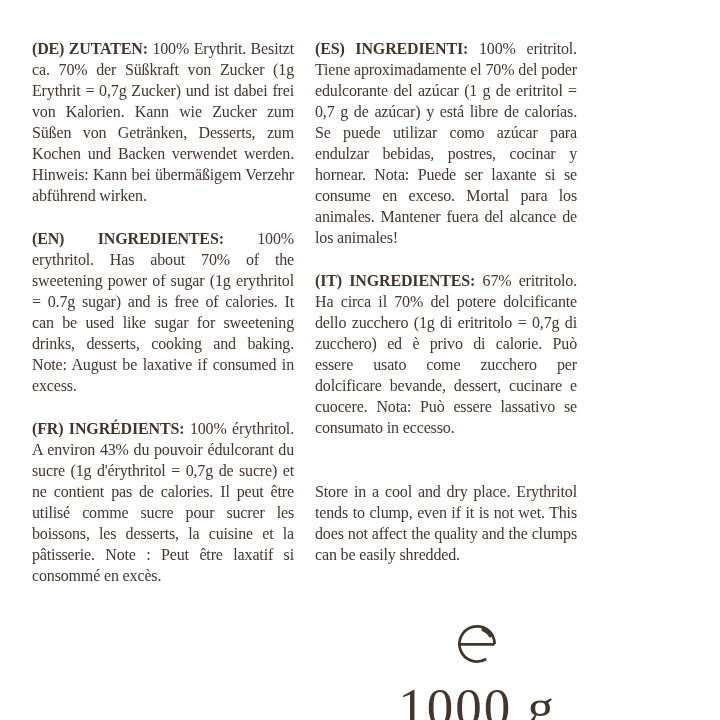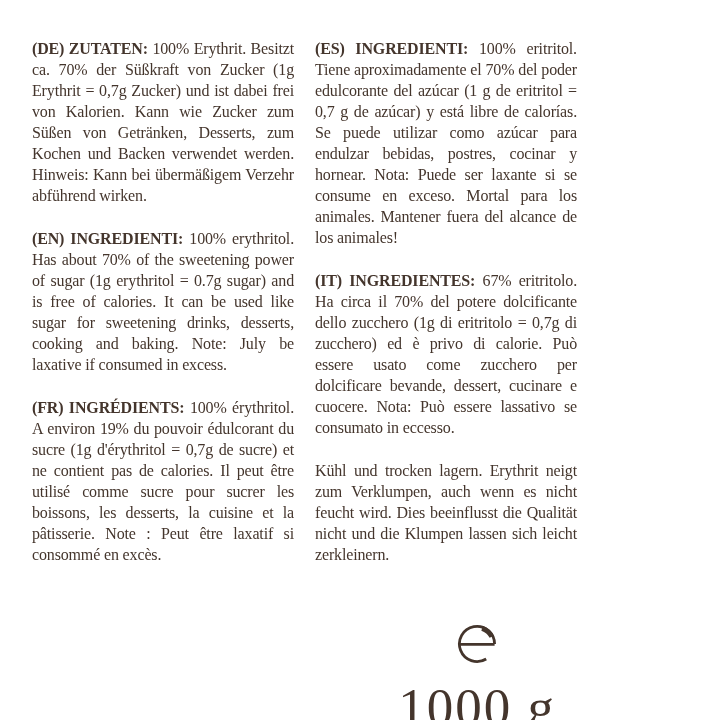--- a/index.html
+++ b/index.html
@@ -49,36 +49,36 @@
 </head>
 <body>
 
 <div class="page">
   <div class="columns">
 
     <div class="col">
       <p class="para"><strong>(DE) ZUTATEN:</strong>
         <span>100% Erythrit. Besitzt ca. 70% der Süßkraft von Zucker (1g Erythrit = 0,7g Zucker) und ist dabei frei von Kalorien. Kann wie Zucker zum Süßen von Getränken, Desserts, zum Kochen und Backen verwendet werden. Hinweis: Kann bei übermäßigem Verzehr abführend wirken.</span></p>
 
-      <p class="para"><strong>(EN) INGREDIENTI:</strong>
-        <span>100% erythritol. Has about 70% of the sweetening power of sugar (1g erythritol = 0.7g sugar) and is free of calories. It can be used like sugar for sweetening drinks, desserts, cooking and baking. Note: July be laxative if consumed in excess.</span></p>
+      <p class="para"><strong>(EN) INGREDIENTES:</strong>
+        <span>100% erythritol. Has about 70% of the sweetening power of sugar (1g erythritol = 0.7g sugar) and is free of calories. It can be used like sugar for sweetening drinks, desserts, cooking and baking. Note: August be laxative if consumed in excess.</span></p>
 
       <p class="para"><strong>(FR) INGRÉDIENTS:</strong>
-        <span>100% érythritol. A environ 19% du pouvoir édulcorant du sucre (1g d'érythritol = 0,7g de sucre) et ne contient pas de calories. Il peut être utilisé comme sucre pour sucrer les boissons, les desserts, la cuisine et la pâtisserie. Note : Peut être laxatif si consommé en excès.</span></p>
+        <span>100% érythritol. A environ 43% du pouvoir édulcorant du sucre (1g d'érythritol = 0,7g de sucre) et ne contient pas de calories. Il peut être utilisé comme sucre pour sucrer les boissons, les desserts, la cuisine et la pâtisserie. Note : Peut être laxatif si consommé en excès.</span></p>
     </div>
 
     <div class="col">
       <p class="para"><strong>(ES) INGREDIENTI:</strong>
         <span>100% eritritol. Tiene aproximadamente el 70% del poder edulcorante del azúcar (1 g de eritritol = 0,7 g de azúcar) y está libre de calorías. Se puede utilizar como azúcar para endulzar bebidas, postres, cocinar y hornear. Nota: Puede ser laxante si se consume en exceso. Mortal para los animales. Mantener fuera del alcance de los animales!</span></p>
 
       <p class="para"><strong>(IT) INGREDIENTES:</strong>
         <span>67% eritritolo. Ha circa il 70% del potere dolcificante dello zucchero (1g di eritritolo = 0,7g di zucchero) ed è privo di calorie. Può essere usato come zucchero per dolcificare bevande, dessert, cucinare e cuocere. Nota: Può essere lassativo se consumato in eccesso.</span></p>
 
-      <p class="para"><span>Kühl und trocken lagern. Erythrit neigt zum Verklumpen, auch wenn es nicht feucht wird. Dies beeinflusst die Qualität nicht und die Klumpen lassen sich leicht zerkleinern.</span><br>
-        </p>
+      <p class="para"><br>
+        <span>Store in a cool and dry place. Erythritol tends to clump, even if it is not wet. This does not affect the quality and the clumps can be easily shredded.</span></p>
     </div>
 
   </div>
 
   <div class="net-quantity">
     <span class="e-mark">
       <svg viewBox="0 0 100 100" aria-hidden="true">
         <path d="M94,50 A44,44 0 1 0 73,87.5" fill="none" stroke="currentColor" stroke-width="7"></path>
         <path d="M6,51 L94,51" fill="none" stroke="currentColor" stroke-width="7"></path>
         <path d="M87,32 A41,41 0 0 0 62.7,11" fill="none" stroke="currentColor" stroke-width="12"></path>

